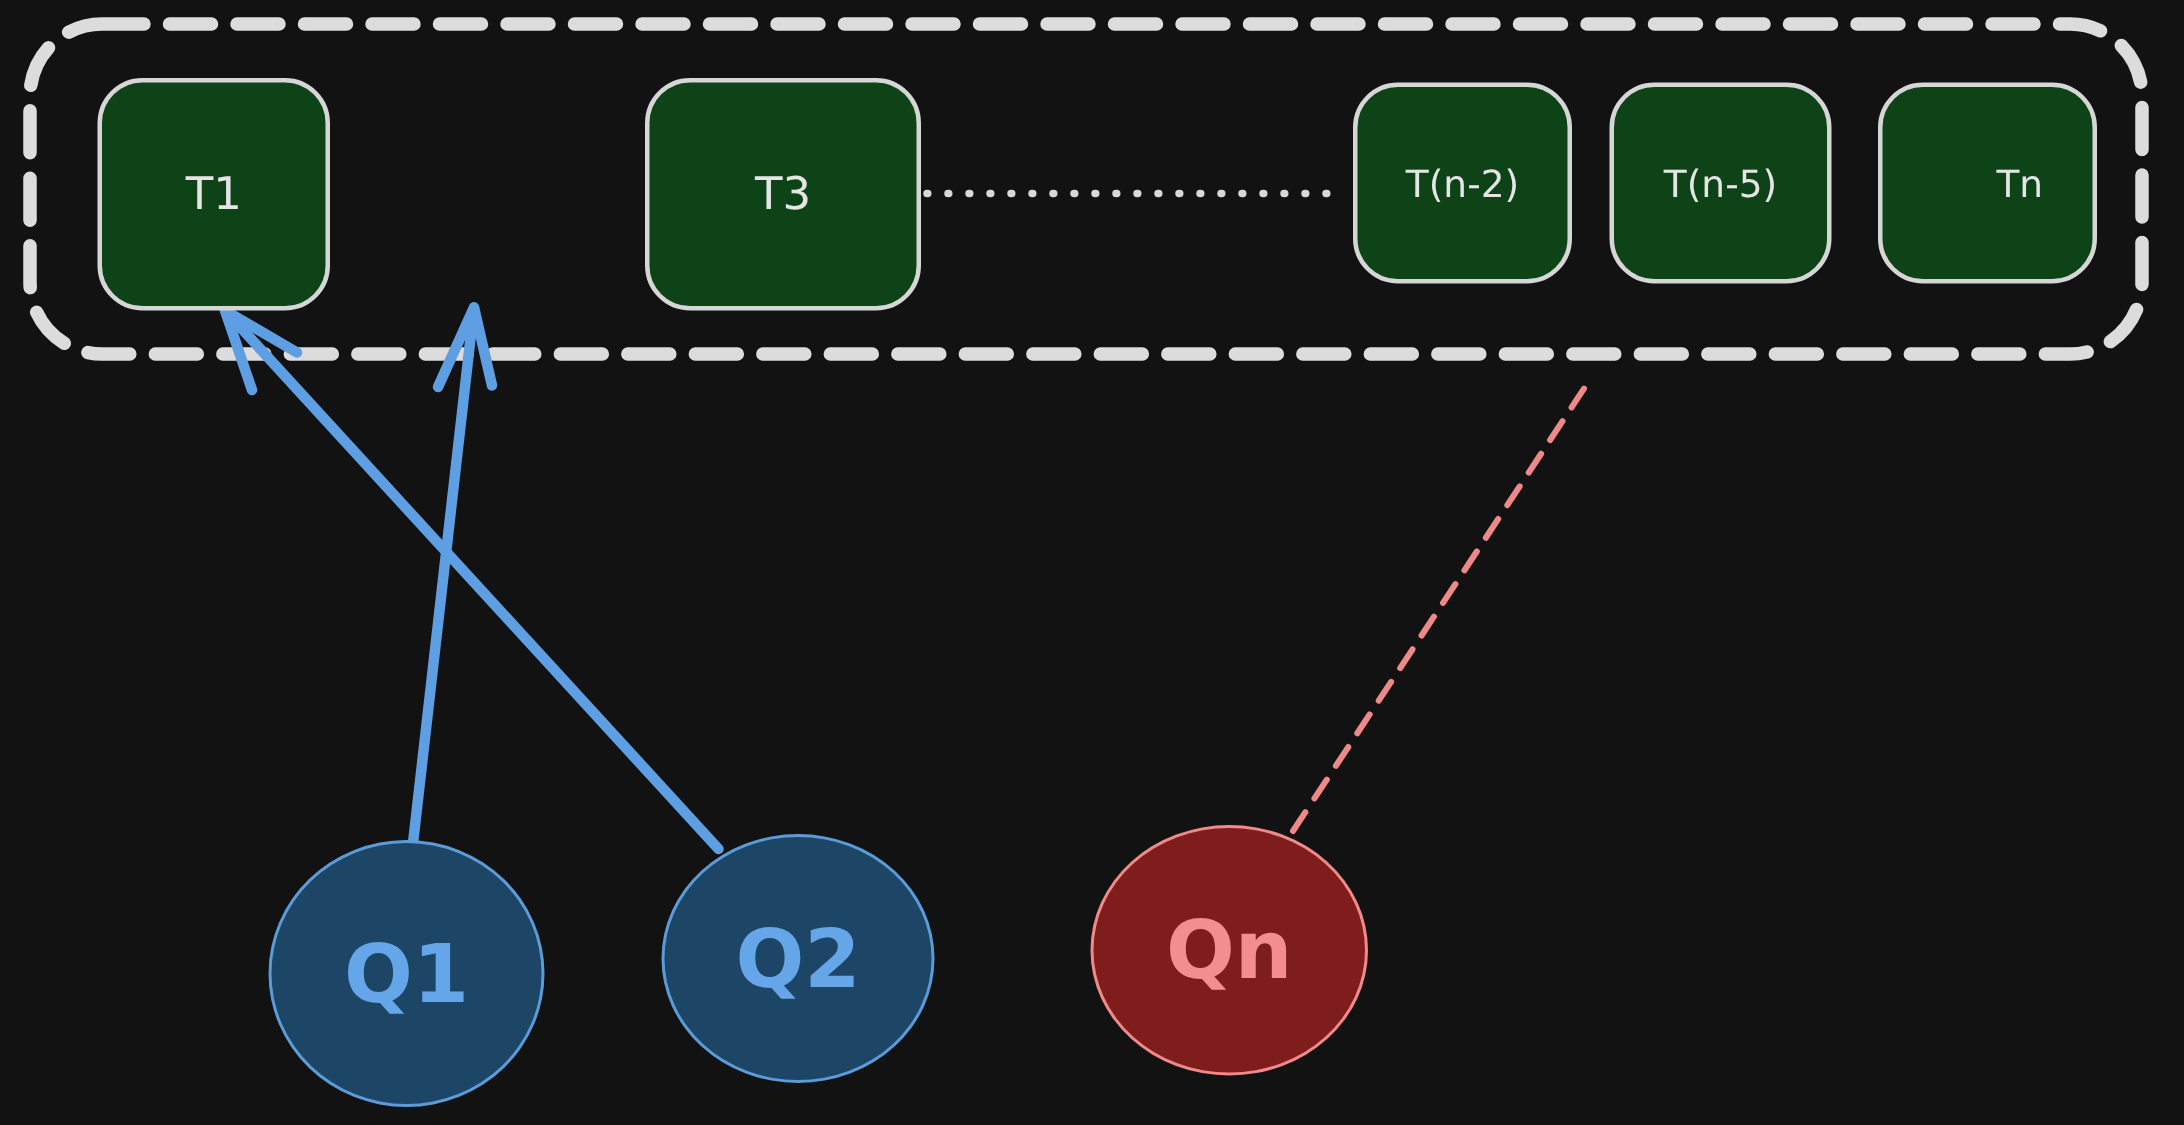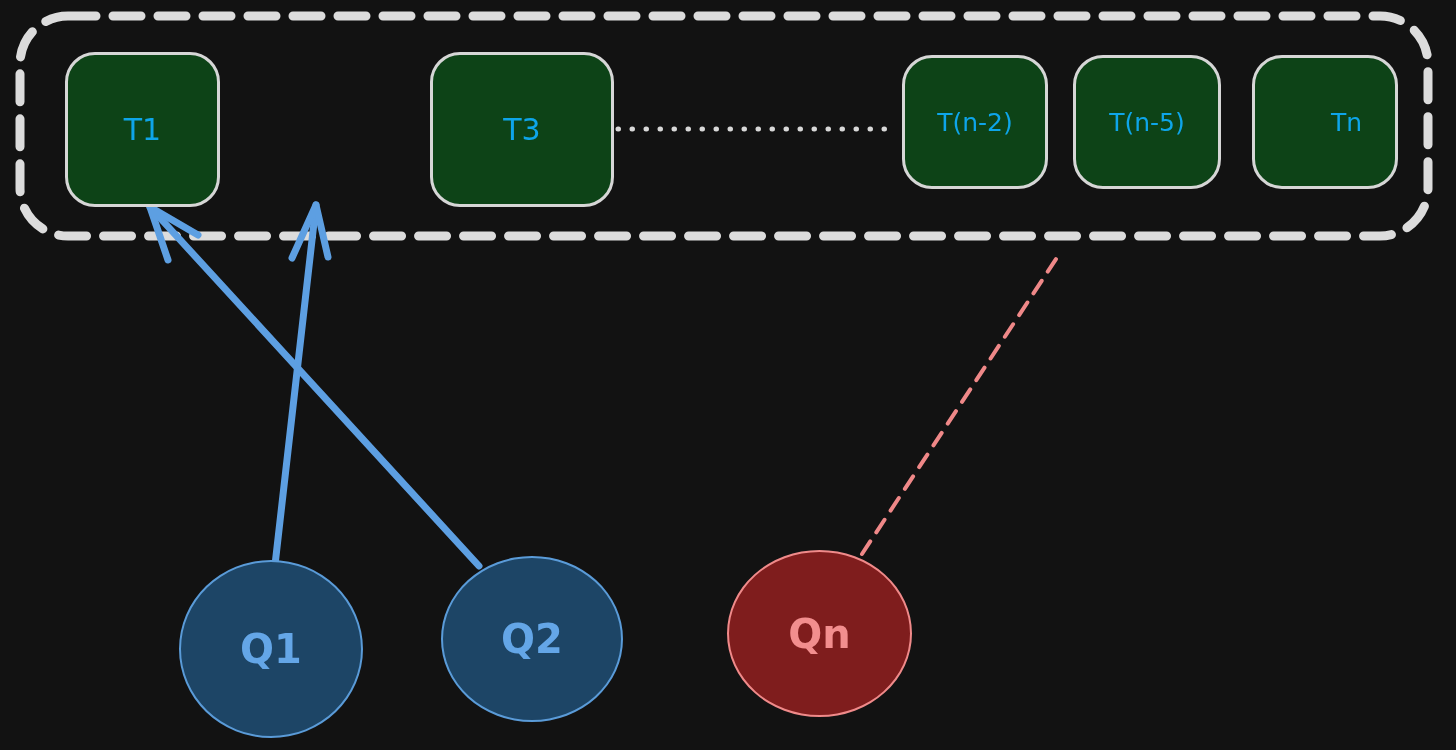--- a/index.html
+++ b/index.html
@@ -18,32 +18,32 @@
     height: 750px;
   }
   .token-box {
     position: absolute;
     background: #0d4317;
     border: 3.5px solid #d6d6d6;
     border-radius: 30px;
     display: flex;
     align-items: center;
     justify-content: center;
-    color: #0ea5e9;
+    color: #e5e5e5;
     box-sizing: border-box;
   }
   .token-box.big   { width: 155px; height: 155px; top: 52px; font-size: 30px; }
   .token-box.small { width: 146px; height: 134px; top: 55px; font-size: 25px; }
   .query-circle {
     position: absolute;
     border-radius: 50%;
     display: flex;
     align-items: center;
     justify-content: center;
-    font-size: 40px;
+    font-size: 54px;
     font-weight: 700;
     box-sizing: border-box;
   }
   .query-blue {
     background: #1d4566;
     border: 2.5px solid #5a9bd8;
     color: #64a6e7;
   }
   .query-red {
     background: #7f1d1d;

